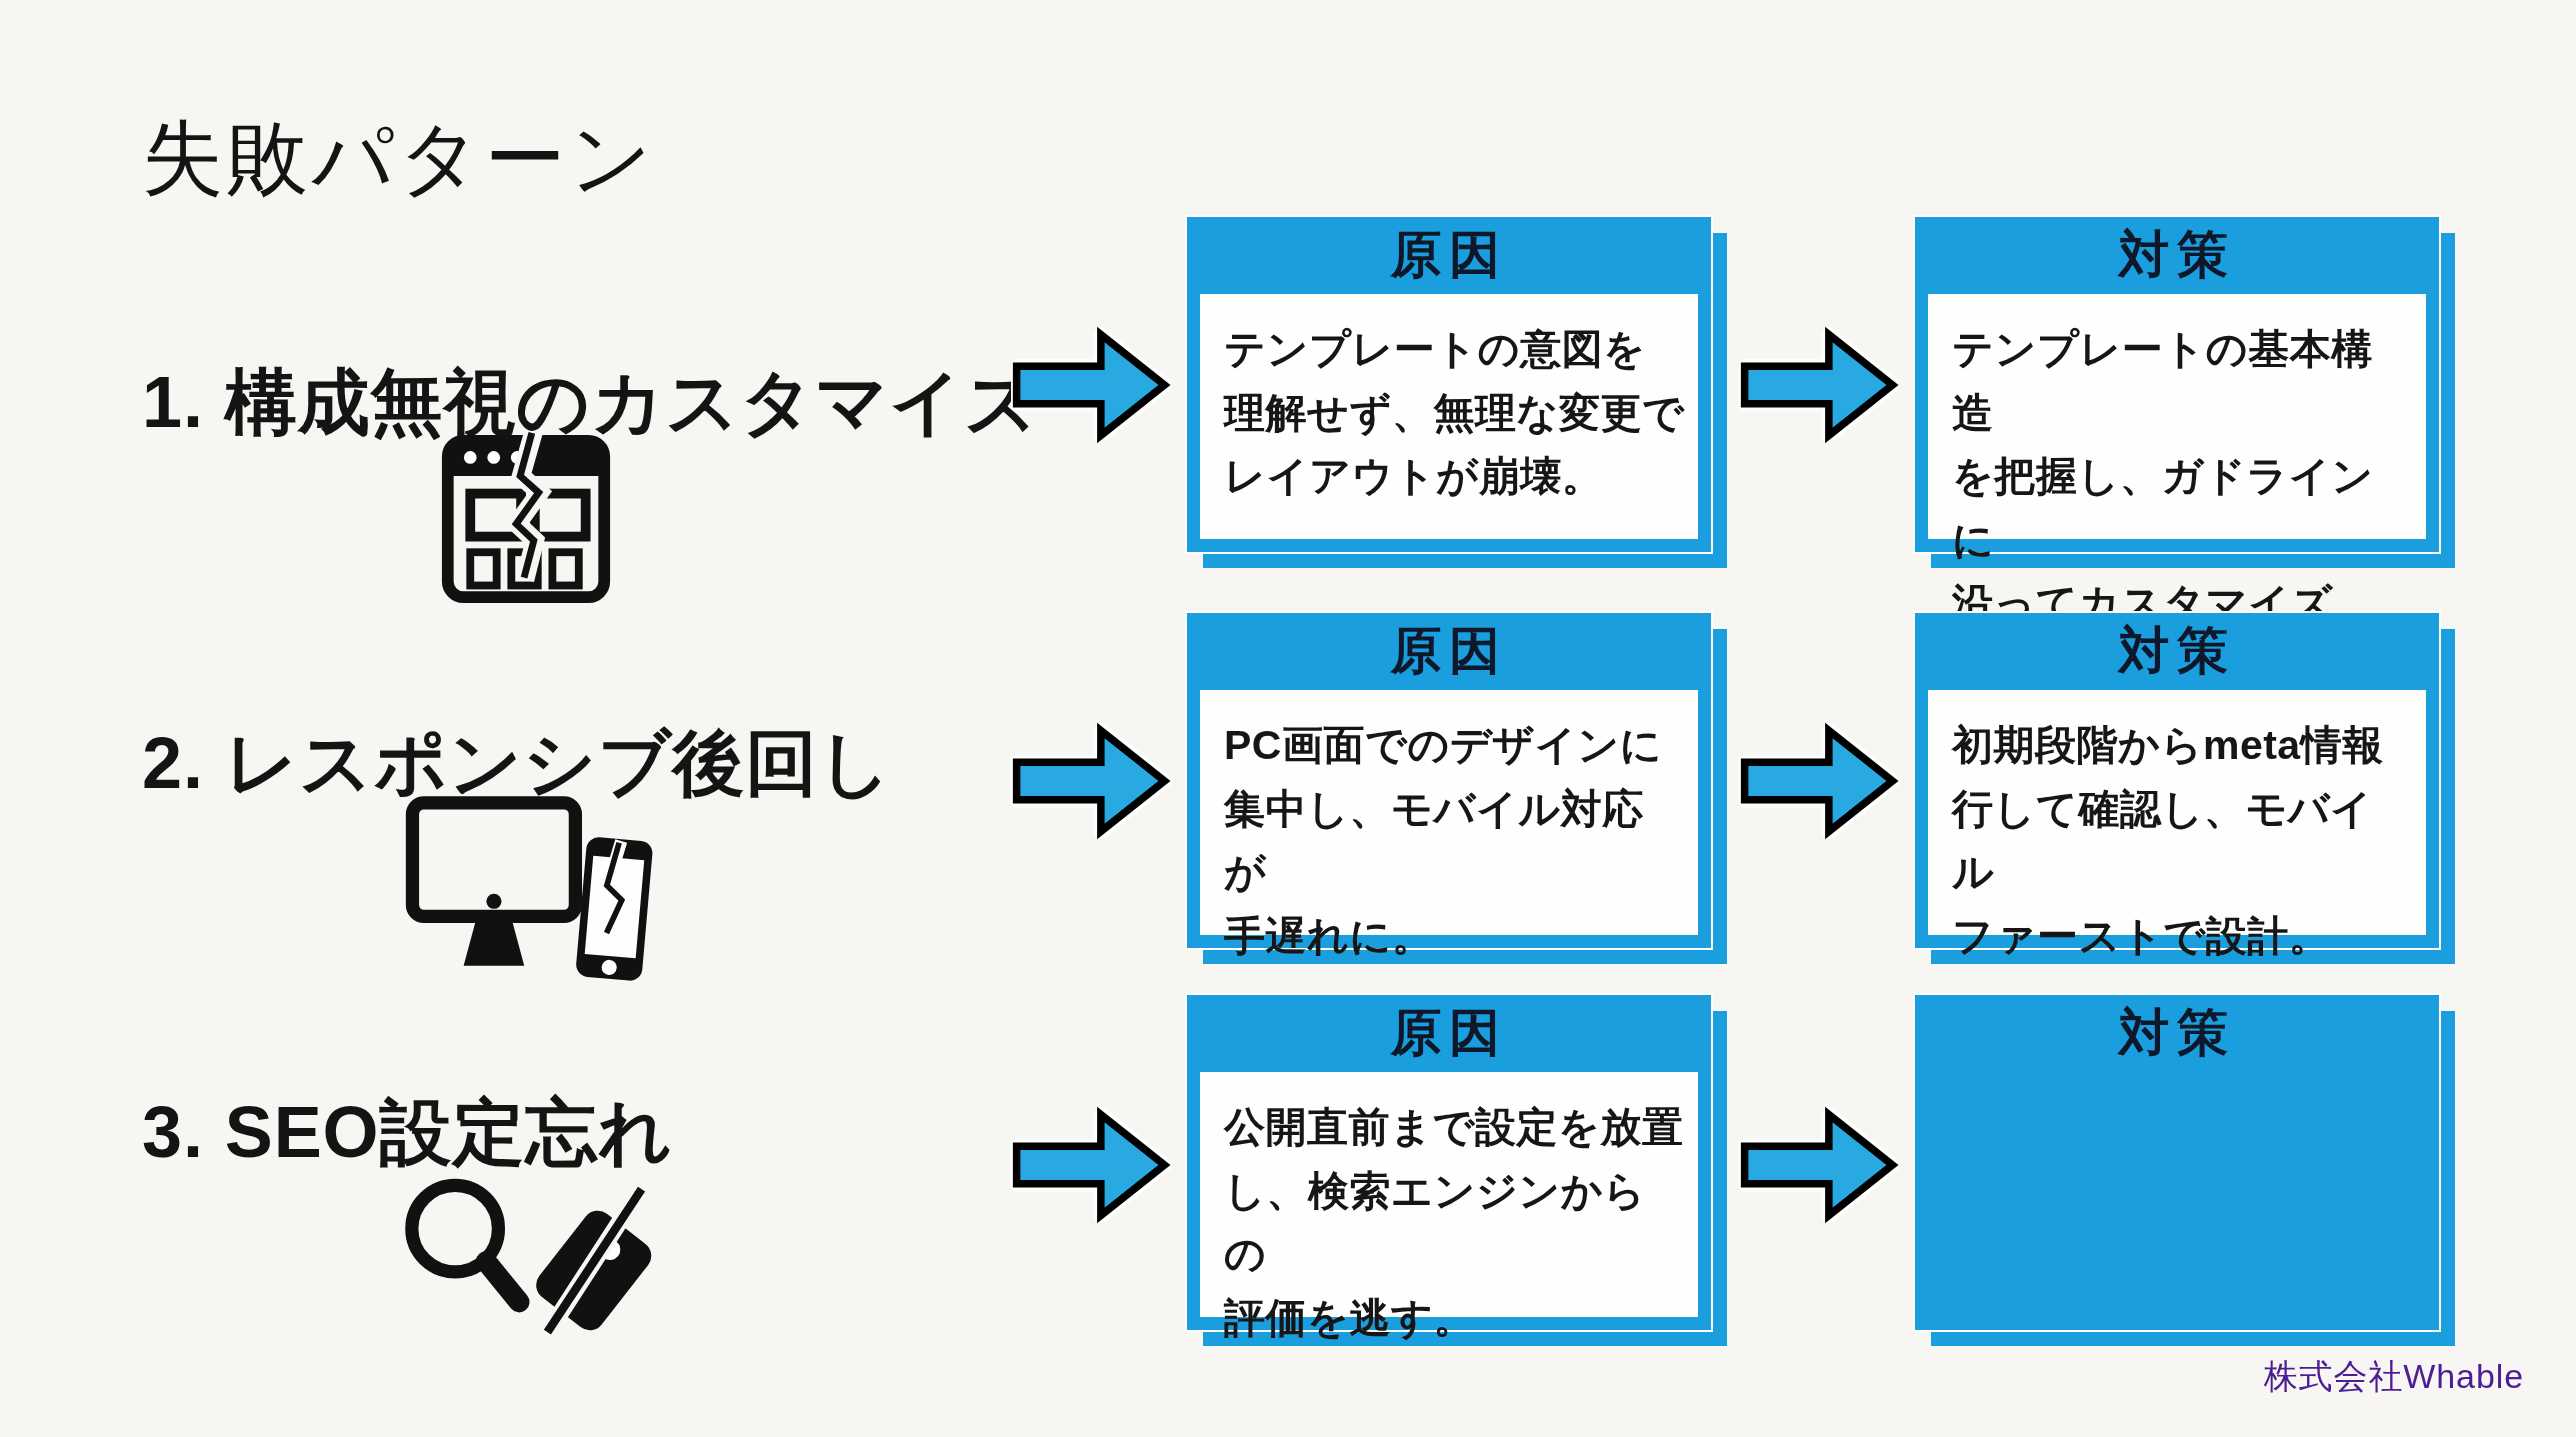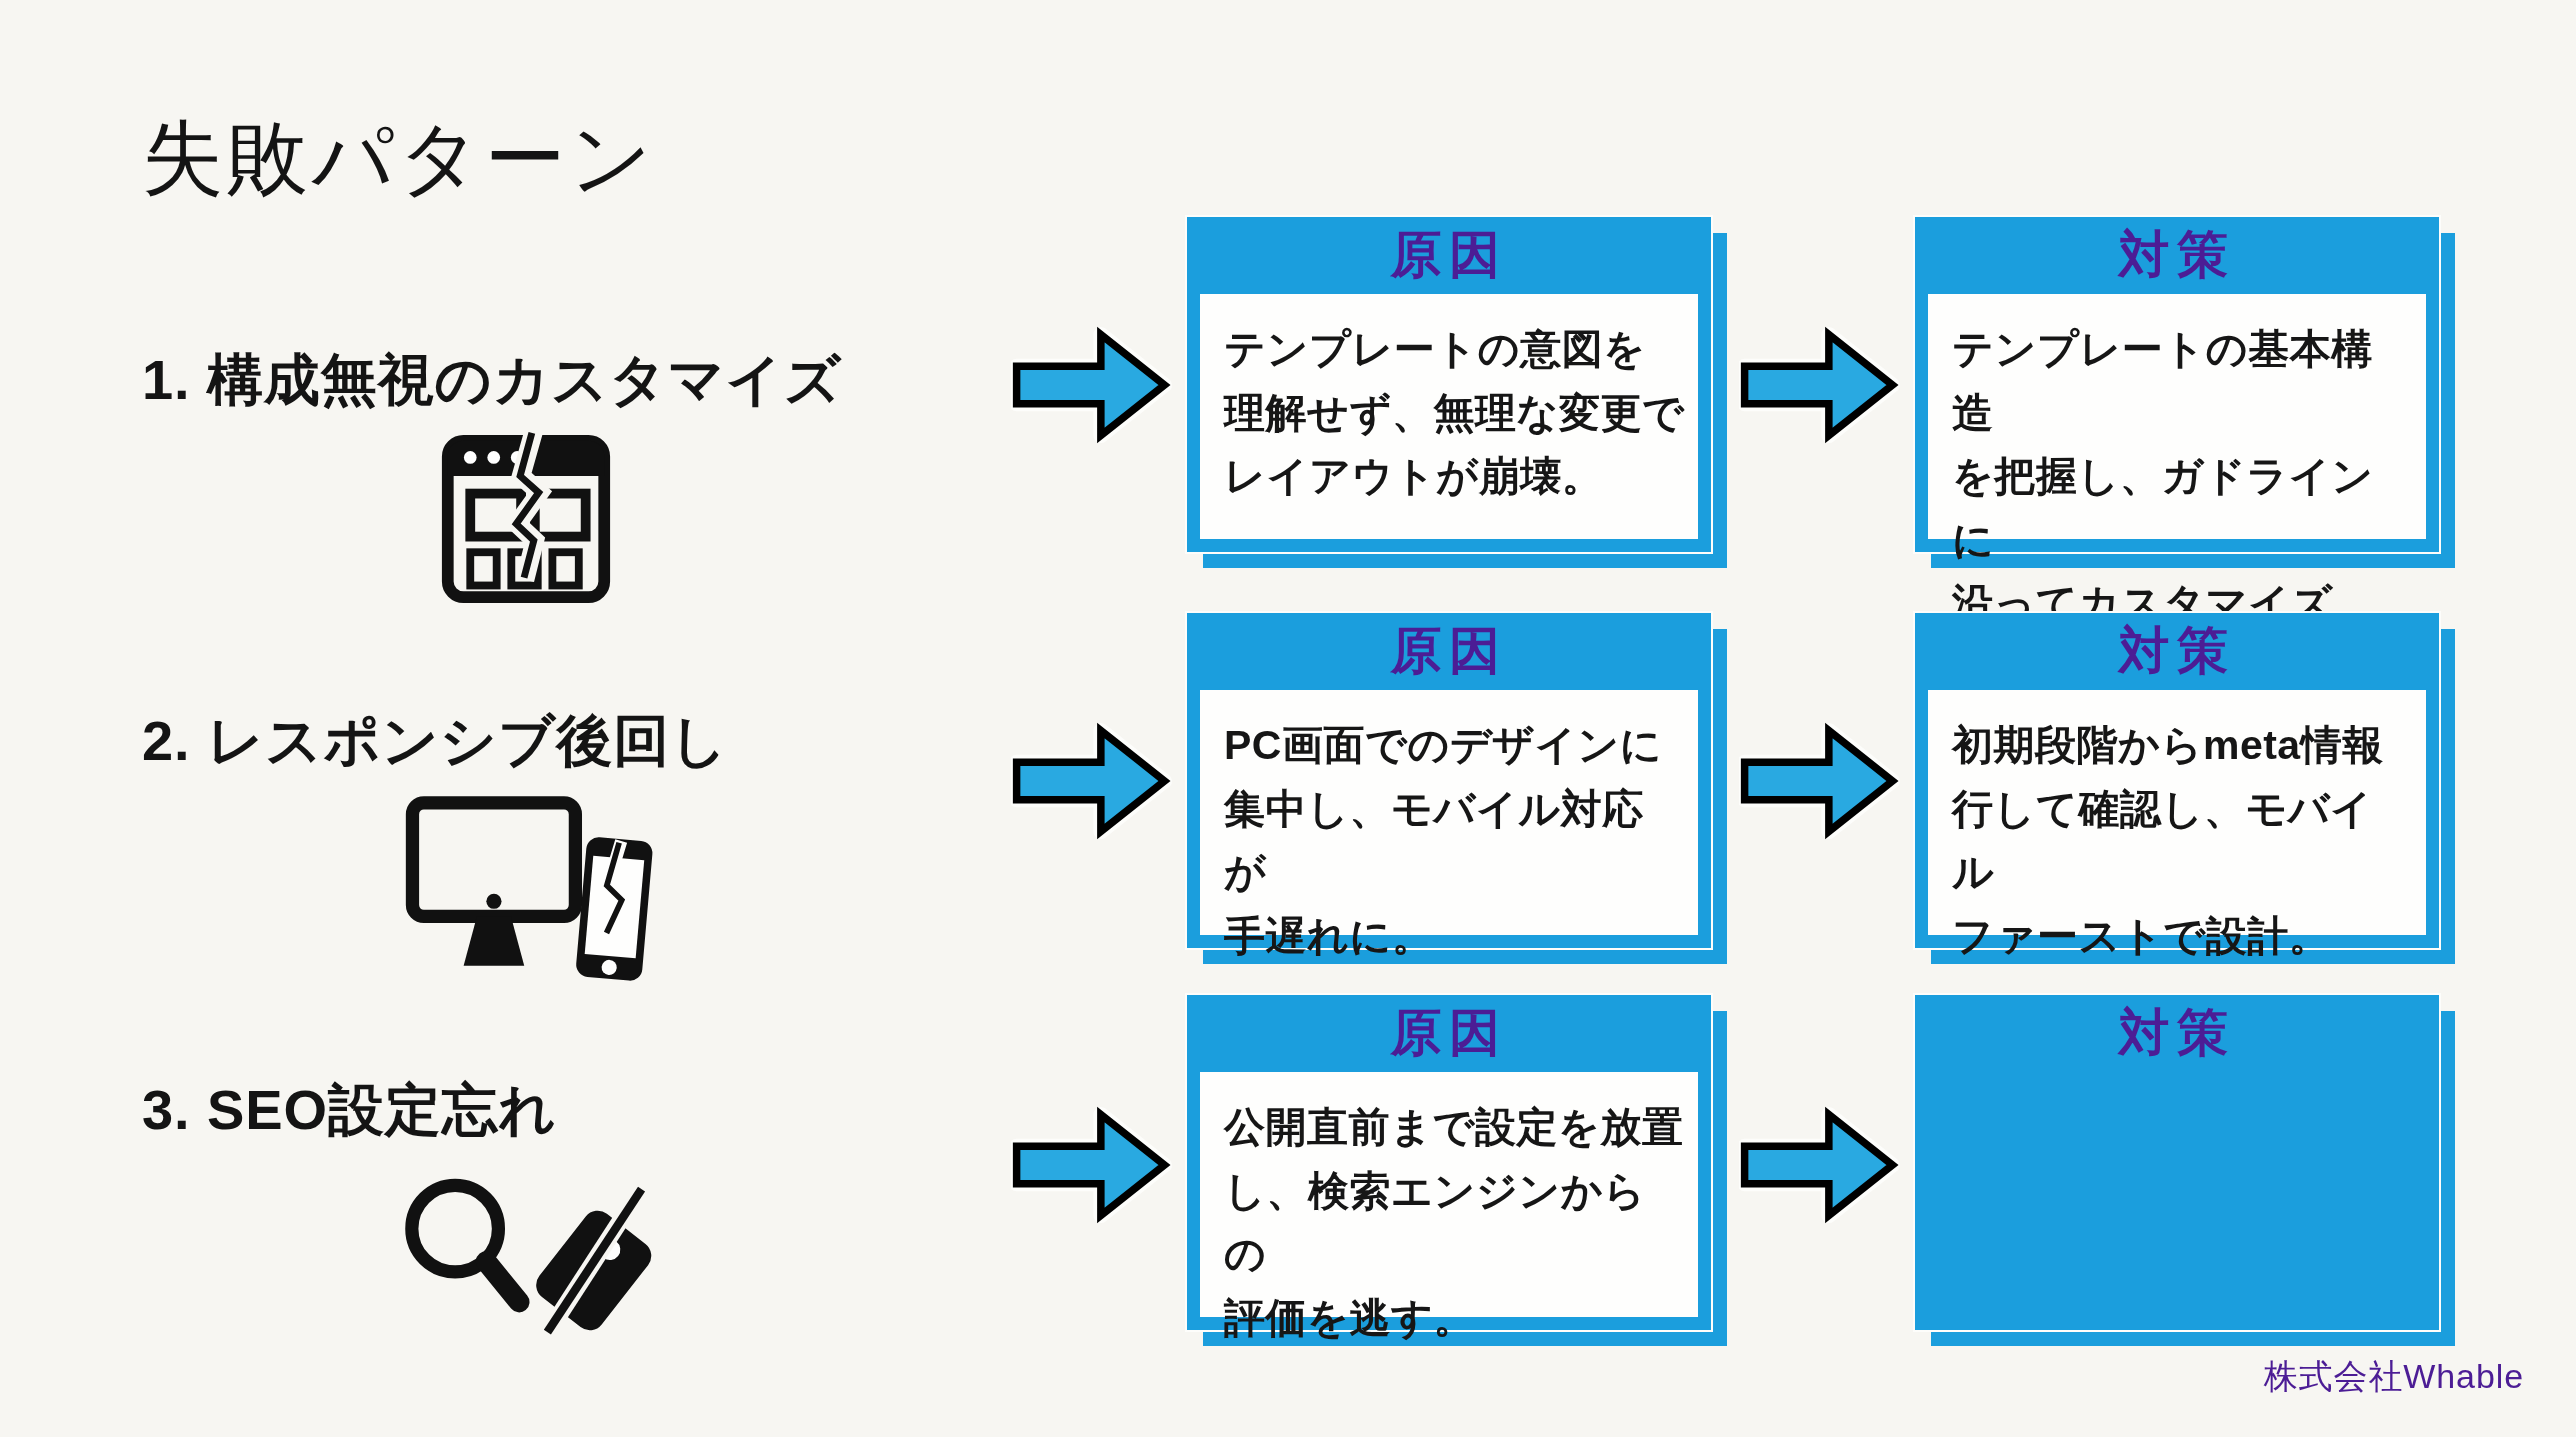--- a/index.html
+++ b/index.html
@@ -11,40 +11,40 @@
     color:#111;
     overflow:hidden;
   }
   .page-title{
     position:absolute;left:142px;top:105px;
     font-size:81px;font-weight:400;letter-spacing:3.7px;
     color:#141414;
   }
   .row-label{
     position:absolute;left:142px;
-    font-size:56px;font-weight:700;letter-spacing:0.9px;
-    color:#141414;white-space:nowrap;
+    font-size:72px;font-weight:700;letter-spacing:0.9px;
+    color:#141414;white-space:nowrap;margin-top:12px;
   }
   .icon{position:absolute;}
   .arrow{position:absolute;width:161px;height:124px;}
   .card{position:absolute;width:524px;height:335px;}
   .card .back{
     position:absolute;inset:0;
     transform:translate(16px,16px);
     background:#1B9EDD;
   }
   .card .front{
     position:absolute;inset:0;
     background:#1B9EDD;
     outline:2.8px solid #FDFDFB;
   }
   .card-header{
     height:77px;
     display:flex;align-items:center;justify-content:center;
-    color:#4c1d95;font-size:51px;font-weight:700;letter-spacing:7.5px;
+    color:#0f172a;font-size:51px;font-weight:700;letter-spacing:7.5px;
   }
   .card-body{
     position:absolute;left:13px;right:13px;top:77px;bottom:13px;
     background:#FEFEFD;
     padding:24px 12px 0 24px;
     font-size:41px;font-weight:700;line-height:1.55;
     letter-spacing:0.5px;
     color:#161616;
     white-space:pre-line;
   }

